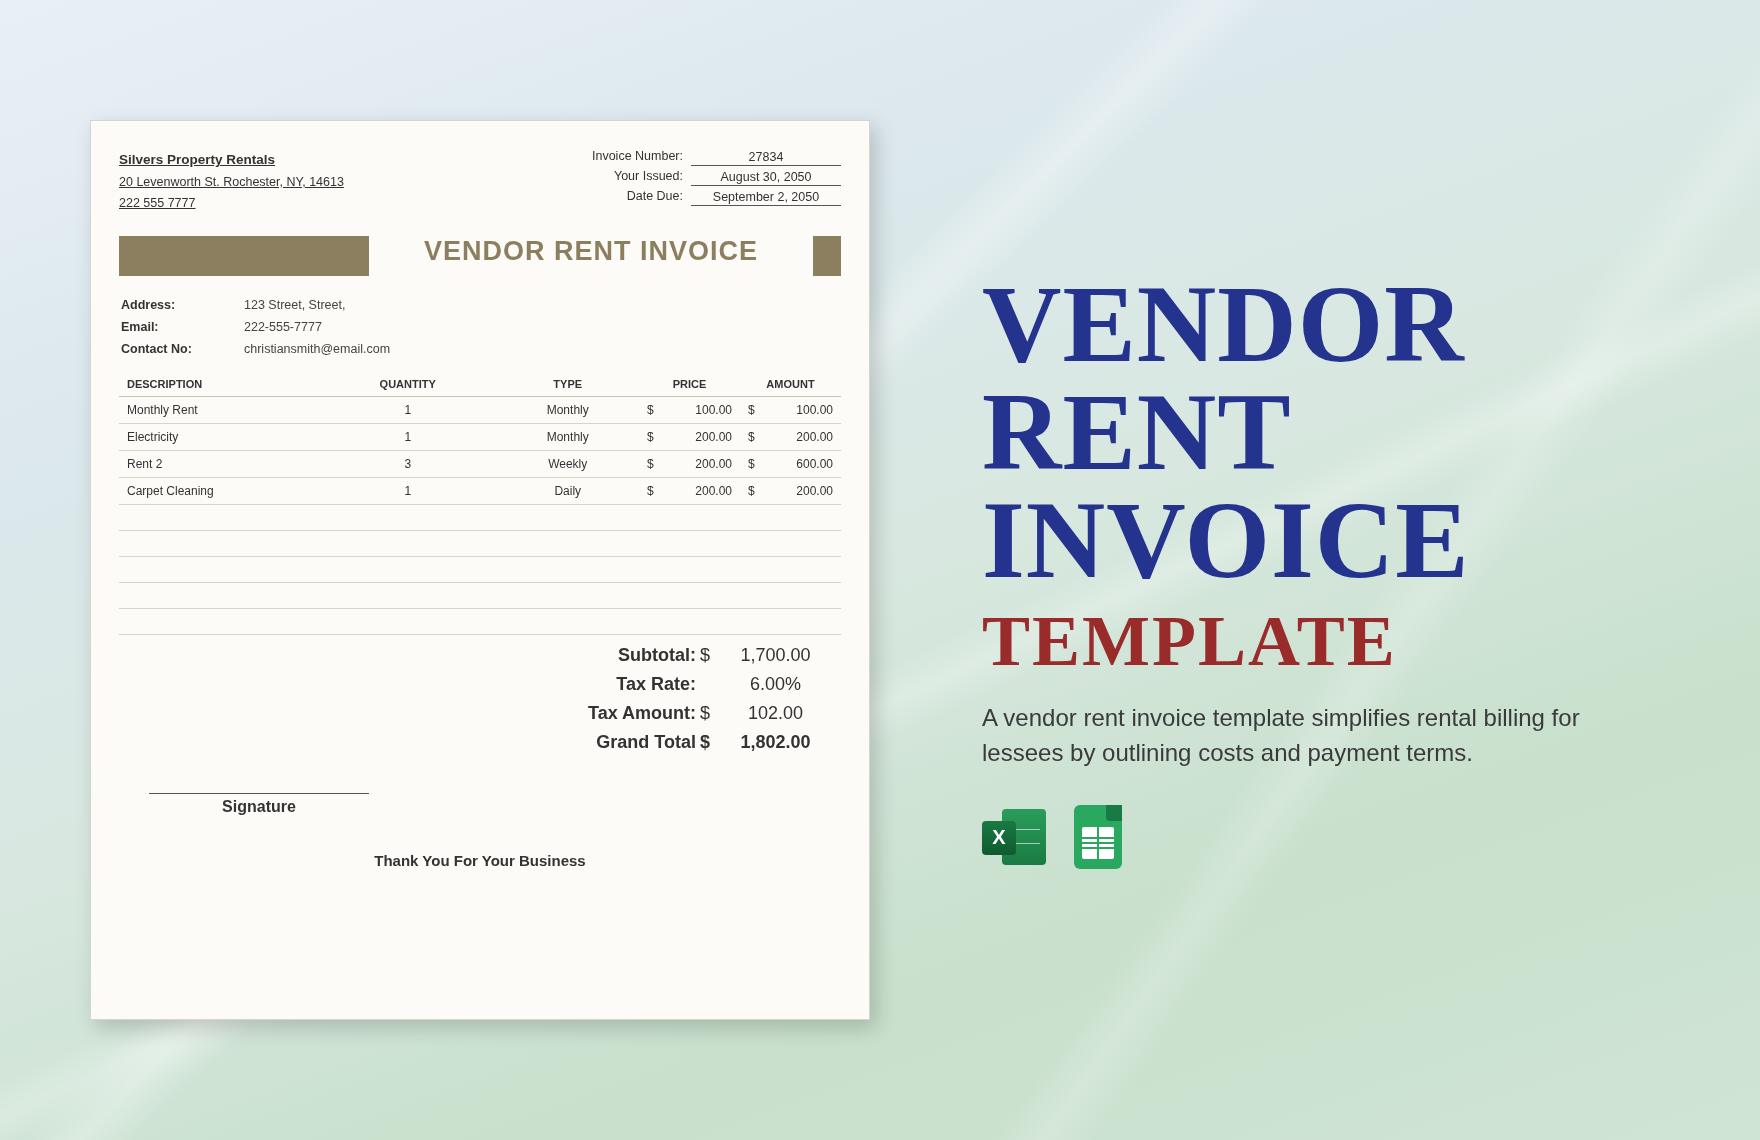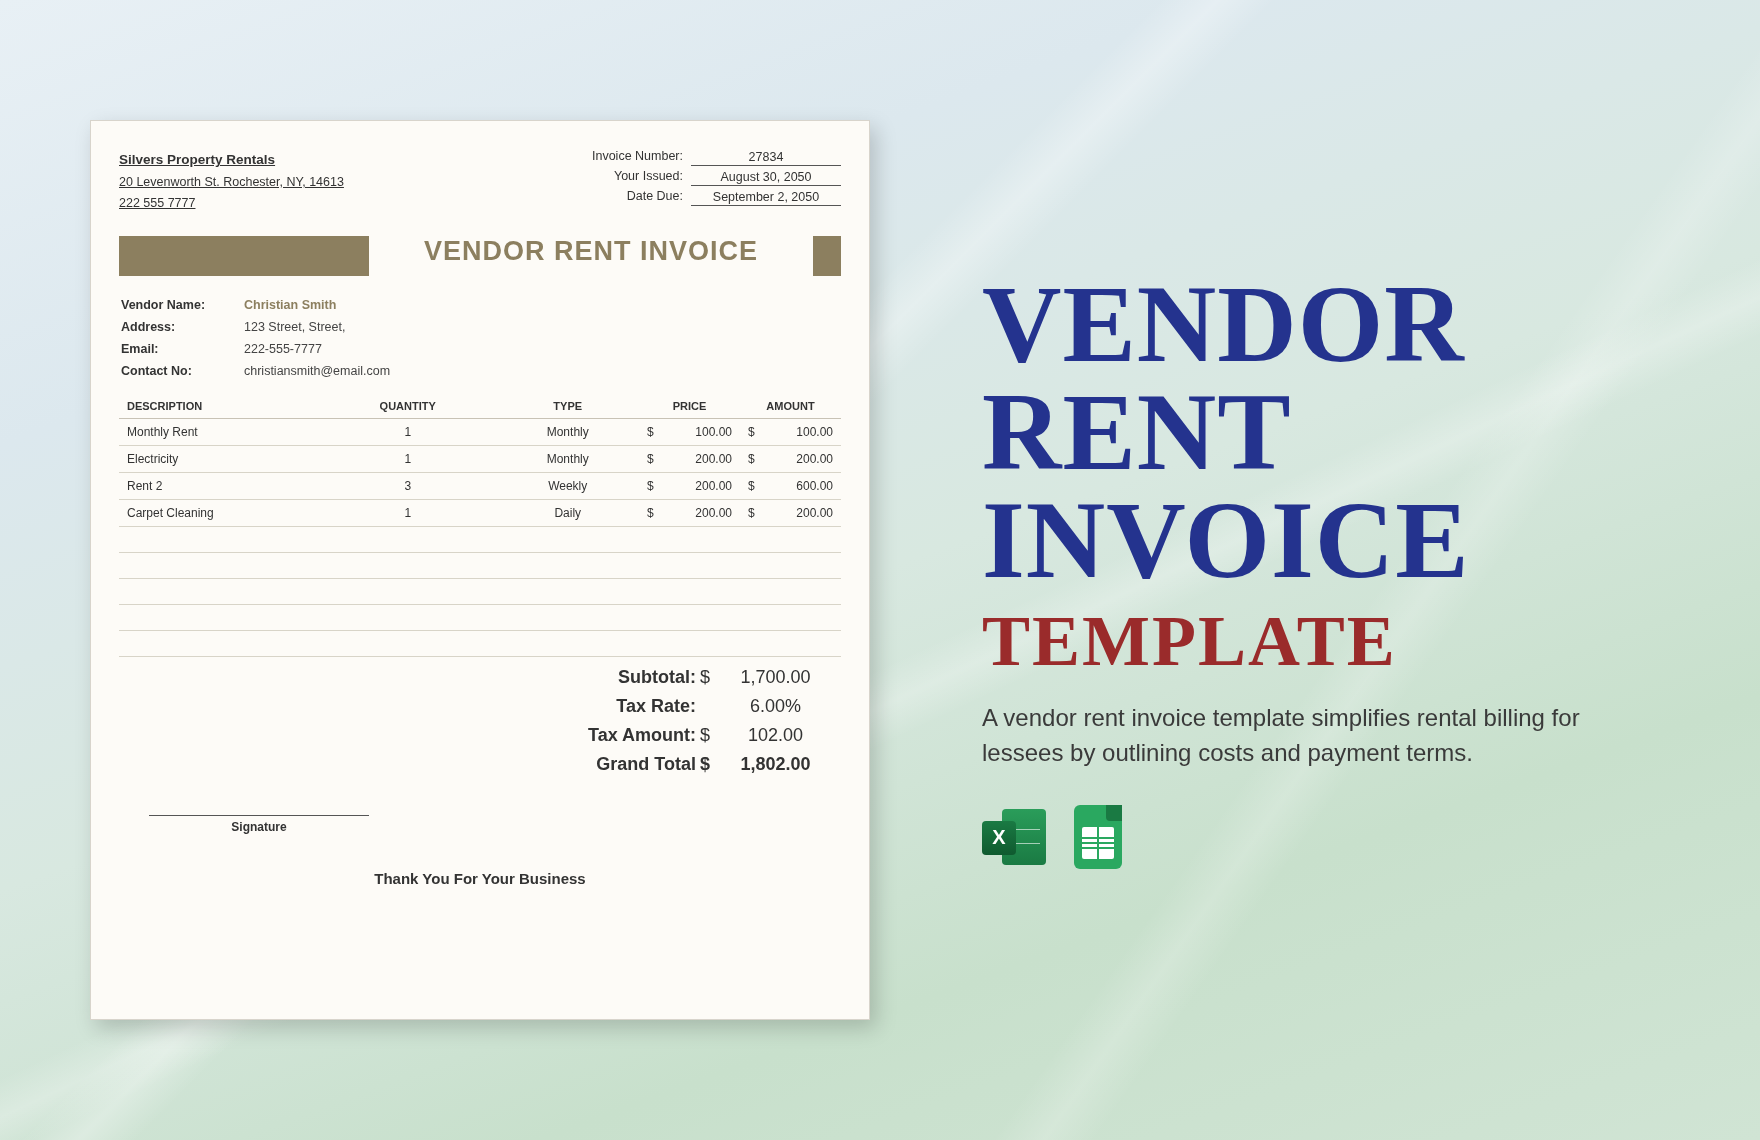--- a/index.html
+++ b/index.html
@@ -99,21 +99,21 @@
 .tbl td.qty, .tbl td.type { text-align: center; }
 .tbl td.cur { text-align: left; width: 14px; padding-right: 0; }
 .tbl td.num { text-align: right; width: 85px; }
 .totals { margin-top: 6px; font-size: 18px; }
 .totals-row { display: flex; justify-content: flex-end; padding: 4px 8px; }
 .totals-label { width: 115px; text-align: right; font-weight: 700; padding-right: 4px; }
 .totals-cur { width: 18px; text-align: left; }
 .totals-val { width: 115px; text-align: center; }
 .sig-area { margin-top: 36px; }
 .sig-line { width: 220px; border-top: 1px solid #555; margin-left: 30px; }
-.sig-label { width: 220px; text-align: center; font-weight: 700; font-size: 12px; margin-left: 30px; margin-top: 4px; }
+.sig-label { width: 220px; text-align: center; font-weight: 700; font-size: 16px; margin-left: 30px; margin-top: 4px; }
 .footer-msg { text-align: center; font-weight: 700; font-size: 15px; margin-top: 36px; }
 
 .promo {
   margin-left: 112px;
   width: 650px;
 }
 .promo-title {
   font-family: Georgia, 'Times New Roman', serif;
   font-weight: 800;
   font-size: 110px;
@@ -200,24 +200,20 @@
     </div>
 
     <div class="title-bar">
       <div class="title-stripe"></div>
       <div class="title-text">VENDOR RENT INVOICE</div>
       <div class="title-stripe-r"></div>
     </div>
 
     <div class="vendor-block">
       <div class="vendor-row">
-        <div class="vendor-label">Vendor Name:</div>
-        <div class="vendor-value highlight">Christian Smith</div>
-      </div>
-      <div class="vendor-row">
         <div class="vendor-label">Address:</div>
         <div class="vendor-value">123 Street, Street,</div>
       </div>
       <div class="vendor-row">
         <div class="vendor-label">Email:</div>
         <div class="vendor-value">222-555-7777</div>
       </div>
       <div class="vendor-row">
         <div class="vendor-label">Contact No:</div>
         <div class="vendor-value">christiansmith@email.com</div>

